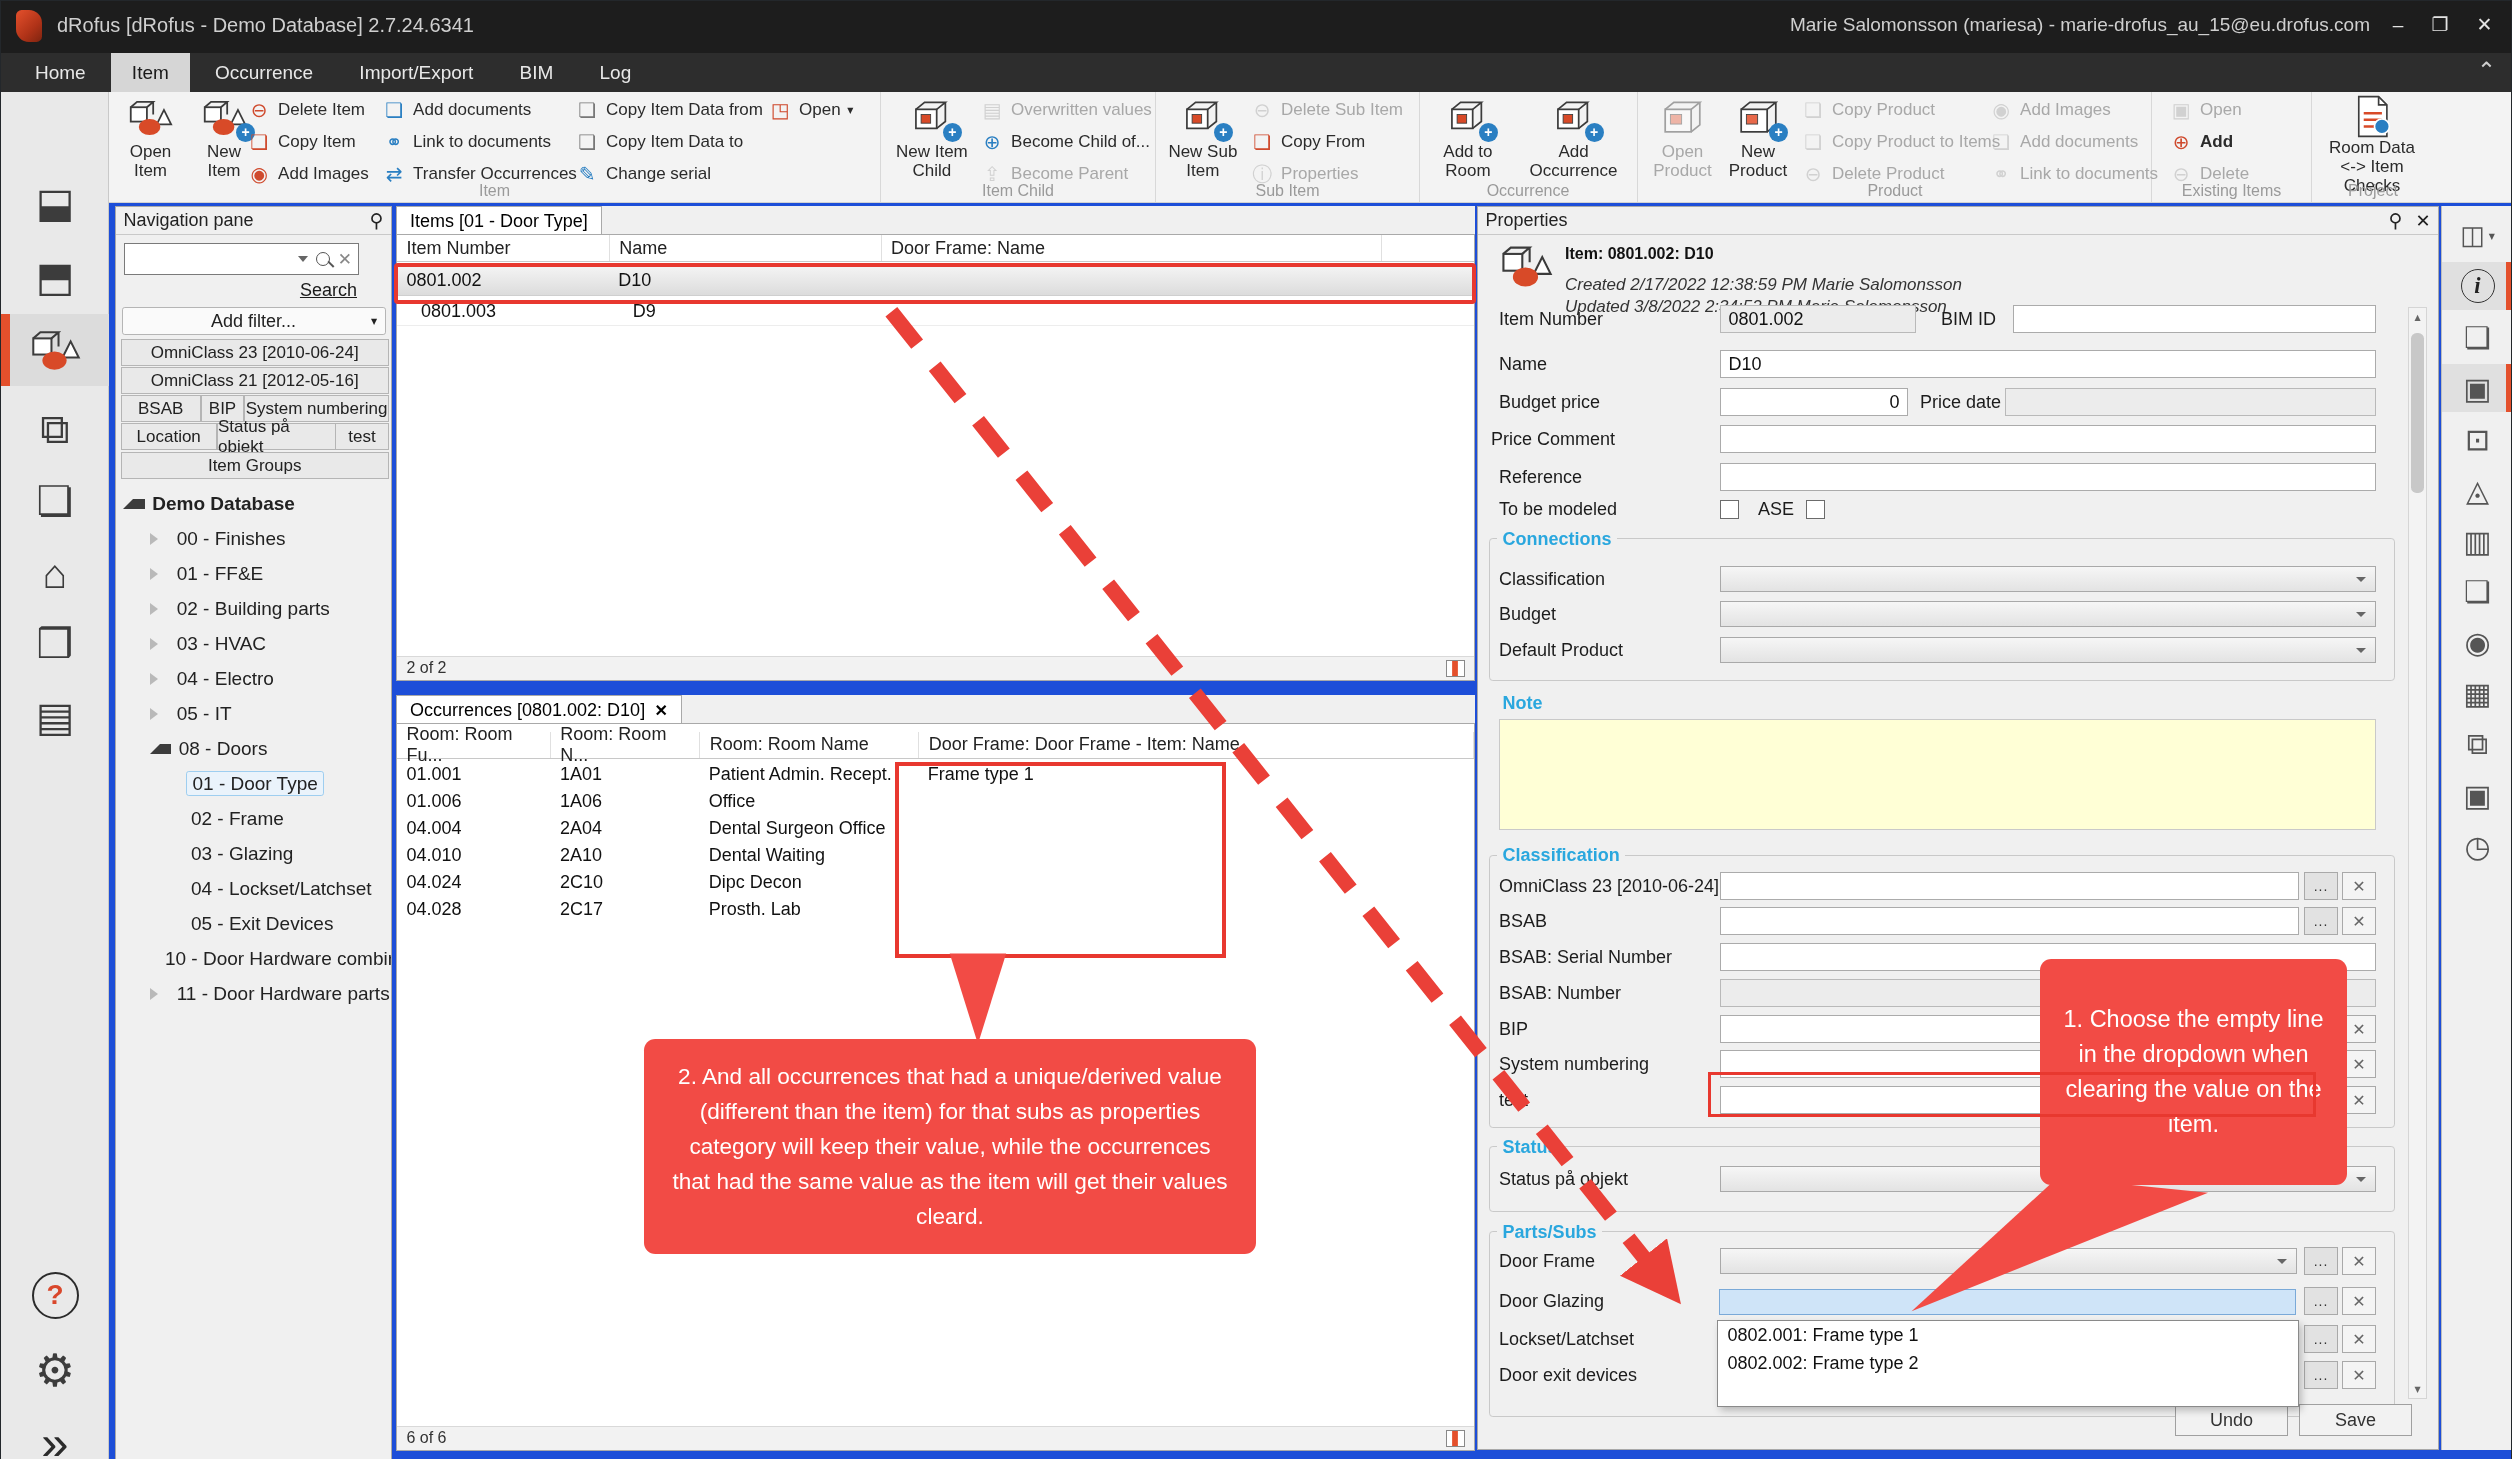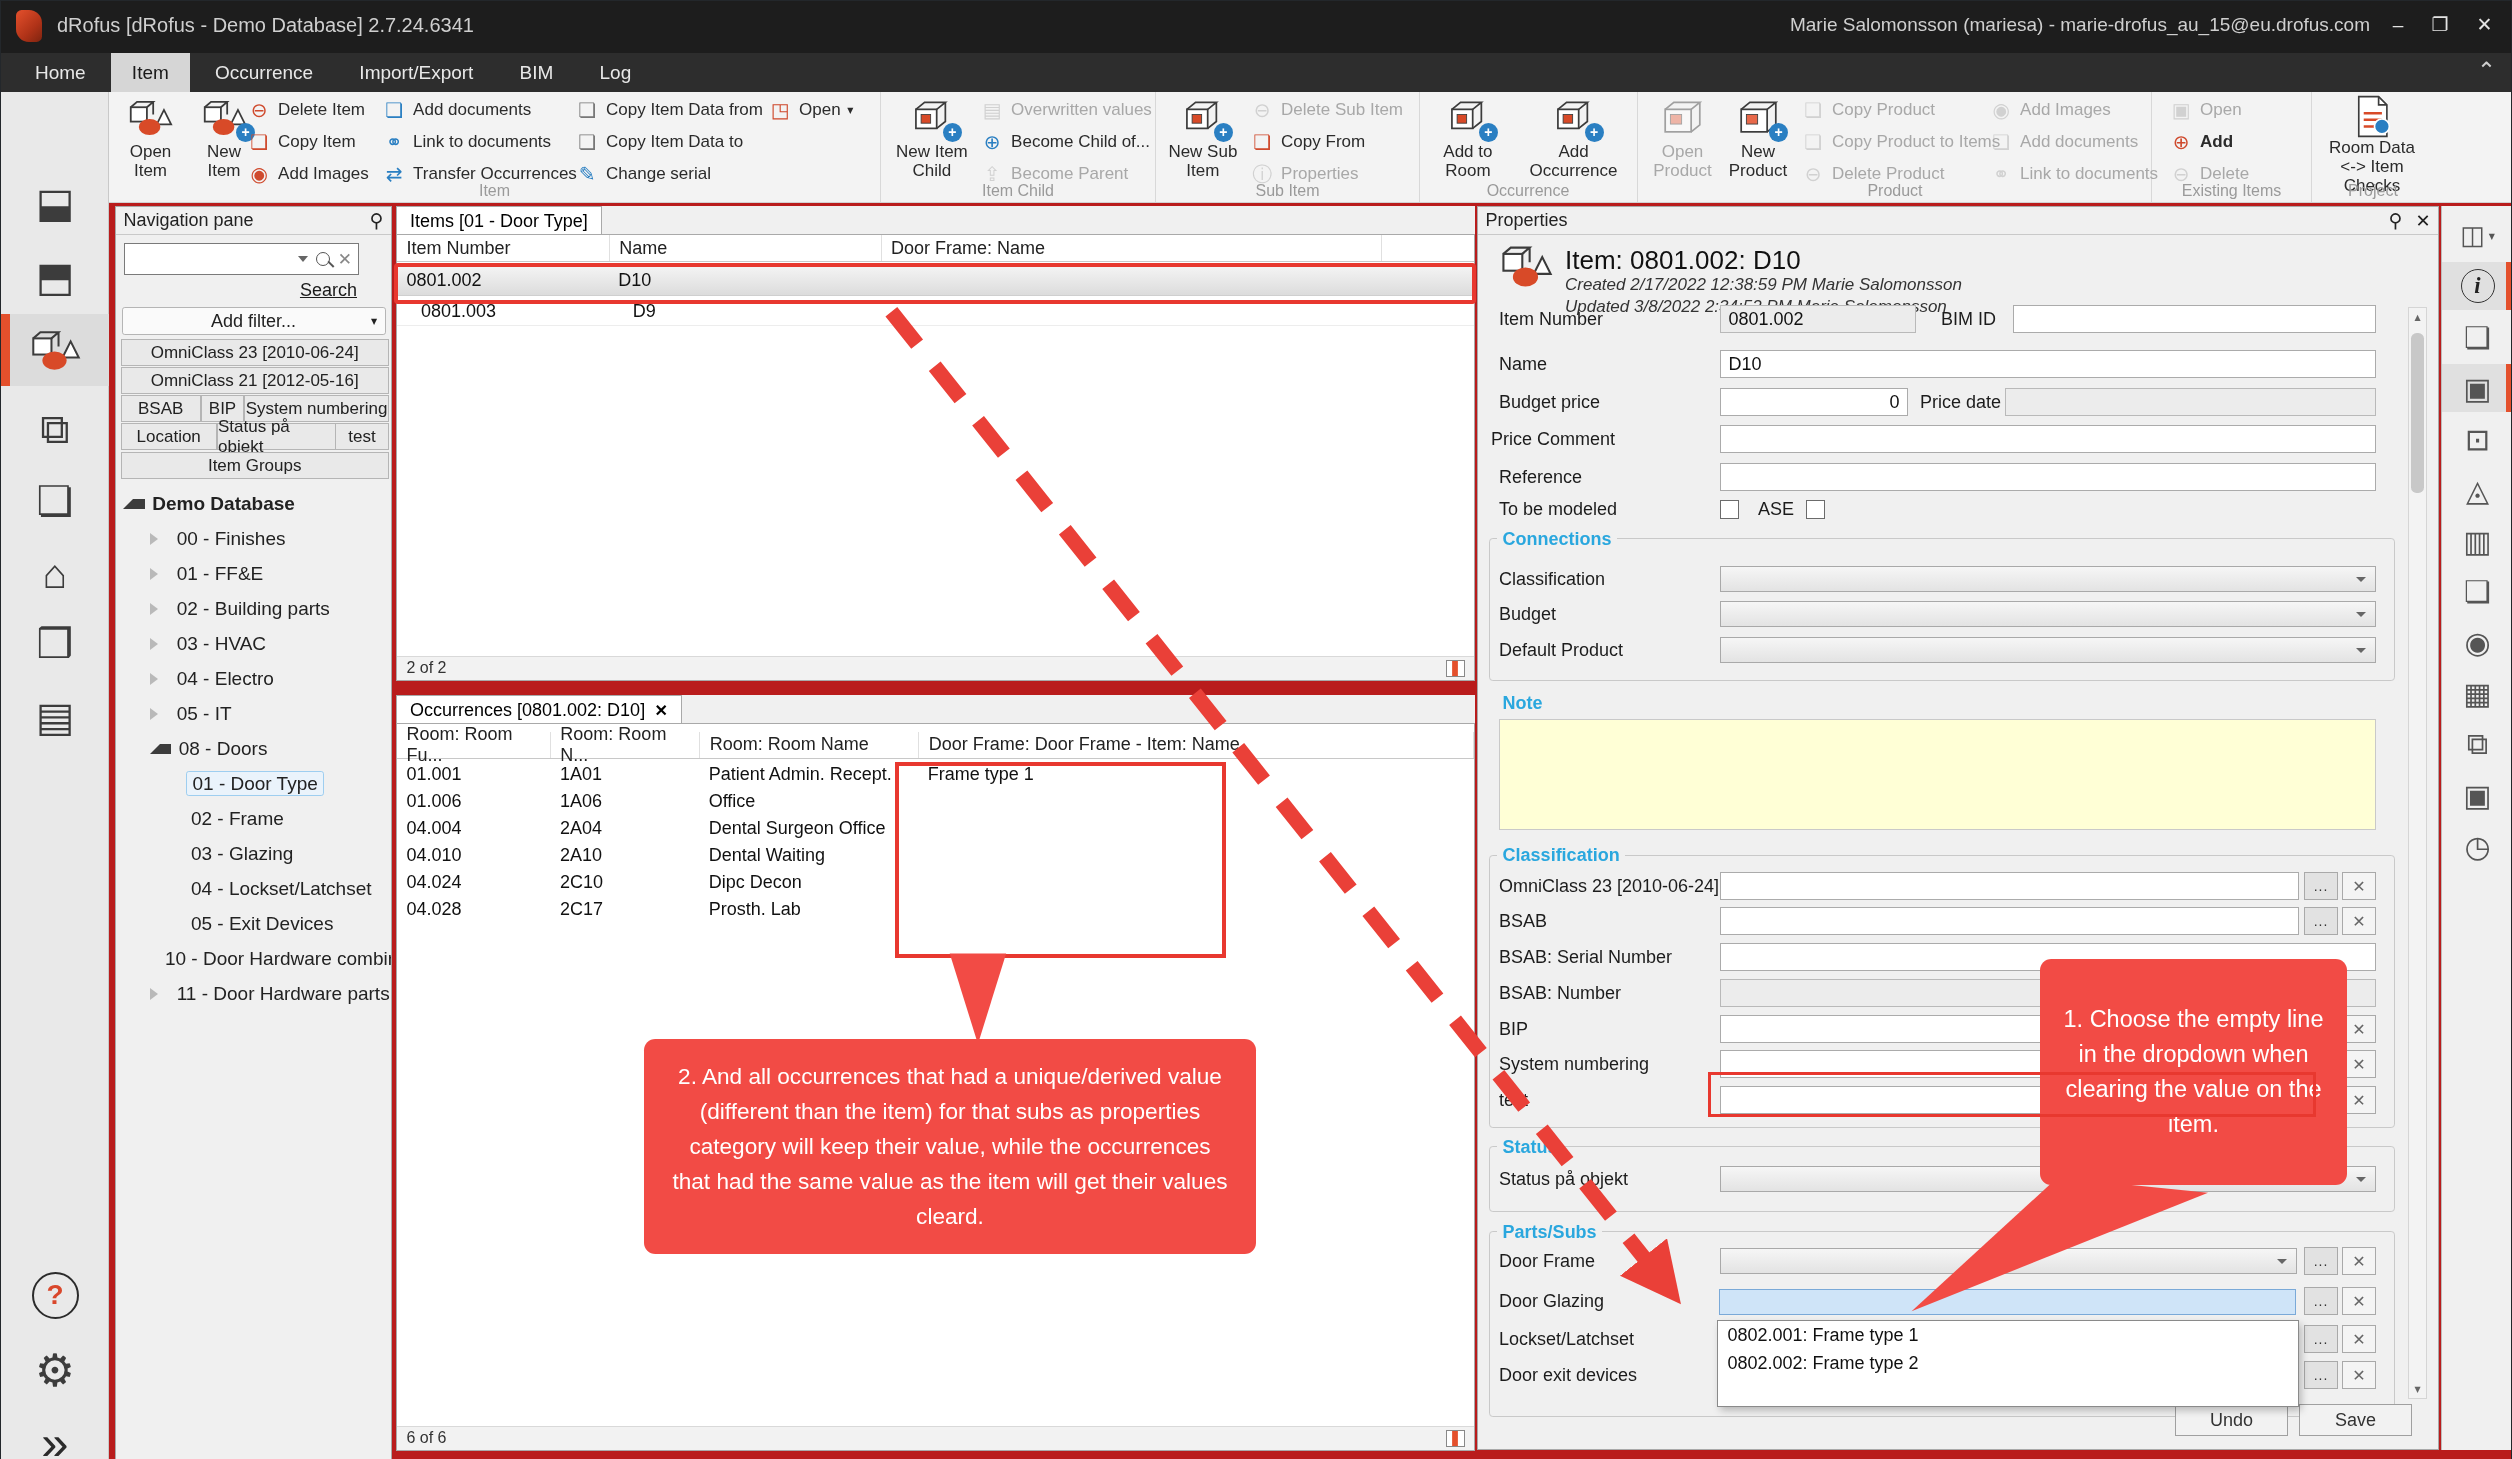--- a/index.html
+++ b/index.html
@@ -1,16 +1,16 @@
 <!DOCTYPE html>
 <html style="font-size:15px"><head>
 <meta charset="utf-8">
 <style>
   html,body{margin:0;padding:0;background:#555;}
-  #screen{position:relative;width:2512px;height:1460px;background:#b91c1c;
+  #screen{position:relative;width:2512px;height:1460px;background:#1d4ed8;
     font-family:"Liberation Sans",sans-serif;overflow:hidden;border:1.9px solid #23272b;box-sizing:border-box;}
   .f{position:absolute;box-sizing:border-box;}
   
   .titlebar{left:0;top:0;width:100%;height:52px;background:#1d1d1d;color:#d6d6d6;}
   .logo{left:15px;top:9.4px;width:26px;height:32px;background:linear-gradient(135deg,#e4502c 0%,#b13318 60%,#7e2410 100%);border-radius:5.6px 13px 5.6px 13px;}
   .wtitle{left:56px;top:13px;font-size:20px;color:#cfcfcf;white-space:nowrap;}
   .wuser{right:141px;top:13px;font-size:19px;color:#cfcfcf;white-space:nowrap;}
   .wbtn{top:9.4px;width:38px;height:30px;color:#e3e3e3;font-size:19px;text-align:center;line-height:30px;}
   .tabrow{left:0;top:52px;width:100%;height:40px;background:#2d2d2d;}
   .mtab{top:0;height:40px;line-height:40px;padding:0 21px;font-size:19px;color:#e8e8e8;display:inline-block;}
@@ -578,21 +578,21 @@
   </div>
 
   <div class="f props">
     <div class="f phead">
       <span>Properties</span>
       <span><span style="font-size:19px;margin-right:13px;">⚲</span><span>✕</span></span>
     </div>
     <svg class="f" style="left:21px;top:36px;" width="55" height="47" viewBox="0 0 58 50">
         <use href="#ic-items"></use>
       </svg>
-    <div class="f" style="left:87px;top:38px;font-size:26px;font-weight:normal;color:#111;">Item: 0801.002: D10</div>
+    <div class="f" style="left:87px;top:38px;font-size:16px;font-weight:bold;color:#111;">Item: 0801.002: D10</div>
     <div class="f" style="left:87px;top:68px;font-size:17px;font-style:italic;color:#333;">Created 2/17/2022 12:38:59 PM Marie Salomonsson</div>
     <div class="f" style="left:87px;top:90px;font-size:17px;font-style:italic;color:#333;">Updated 3/8/2022 2:34:52 PM Marie Salomonsson</div>
 
     <div class="f plabel" style="left:21px;top:100px;height:22.6px;overflow:hidden;align-items:flex-end;">Item Number</div>
     <div class="f fld gfld" style="left:242px;top:98px;width:196px;">
         <span>0801.002</span>
       </div>
     <div class="f plabel" style="left:463px;top:98px;">BIM ID</div>
     <div class="f fld" style="left:535px;top:98px;width:363px;"></div>
 

